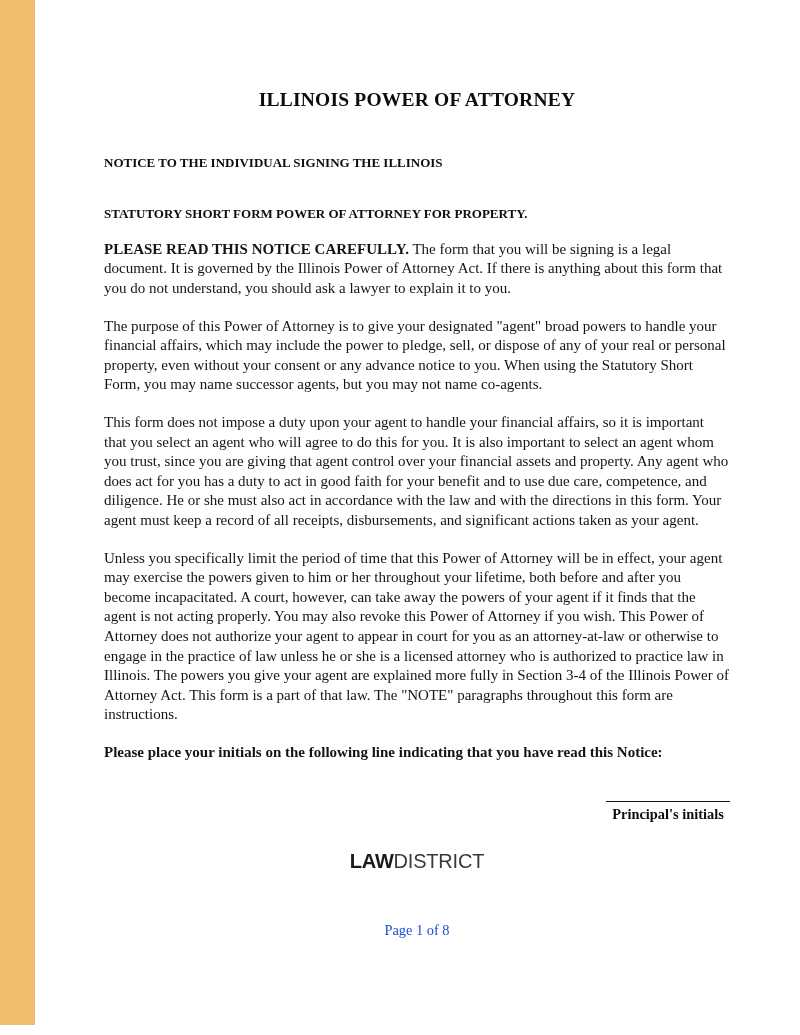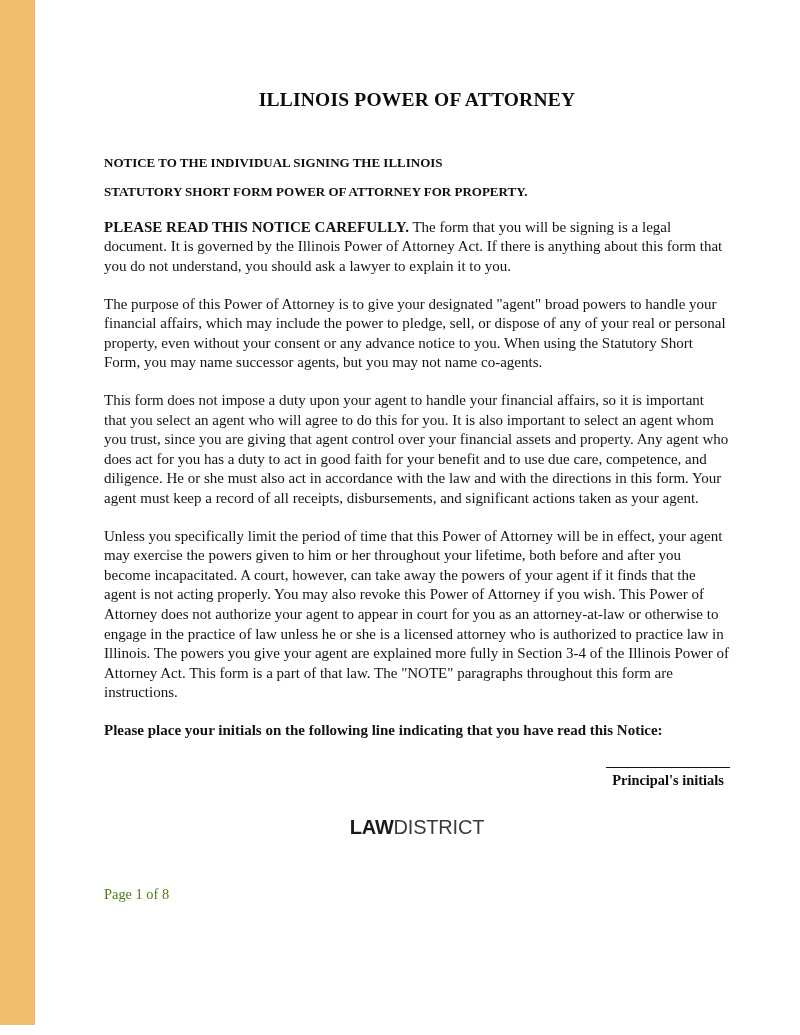--- a/index.html
+++ b/index.html
@@ -55,35 +55,35 @@
   }
 
   .notice-head {
     font-weight: bold;
     font-size: 13px;
     line-height: 1.25;
     margin: 0;
     color: #0d0d0d;
   }
   .notice-head.first { margin-top: 44px; }
-  .notice-head.second { margin-top: 12px; }
+  .notice-head.second { margin-top: 34px; }
 
   p.body-para {
     font-size: 15px;
     line-height: 19.6px;
     margin: 0;
     text-align: left;
     color: #141414;
   }
   p.body-para.gap { margin-top: 18px; }
 
   .b { font-weight: bold; }
 
   .initials-block {
-    margin-top: 26px;
+    margin-top: 38px;
     display: flex;
     justify-content: flex-end;
   }
   .initials-inner {
     width: 124px;
     text-align: center;
   }
   .initials-rule {
     border-top: 1.6px solid #141414;
     width: 100%;
@@ -114,25 +114,25 @@
     color: #1b1b1b;
   }
   .logo .district {
     font-weight: normal;
     color: #3a3a3a;
   }
 
   .page-footer {
     position: absolute;
     left: 104px;
-    top: 886px;
+    top: 922px;
     width: 626px;
-    text-align: left;
+    text-align: center;
     font-size: 14.4px;
-    color: #4d7c0f;
+    color: #1d4ed8;
   }
 </style>
 </head>
 <body>
 
 <div id="page">
 
   <div id="accent-bar"></div>
 
   <div id="content">

